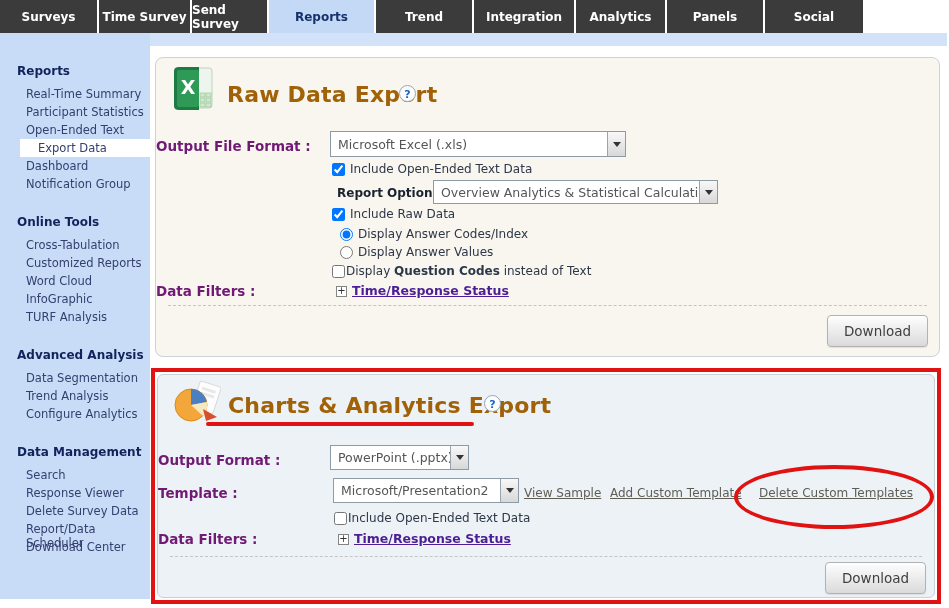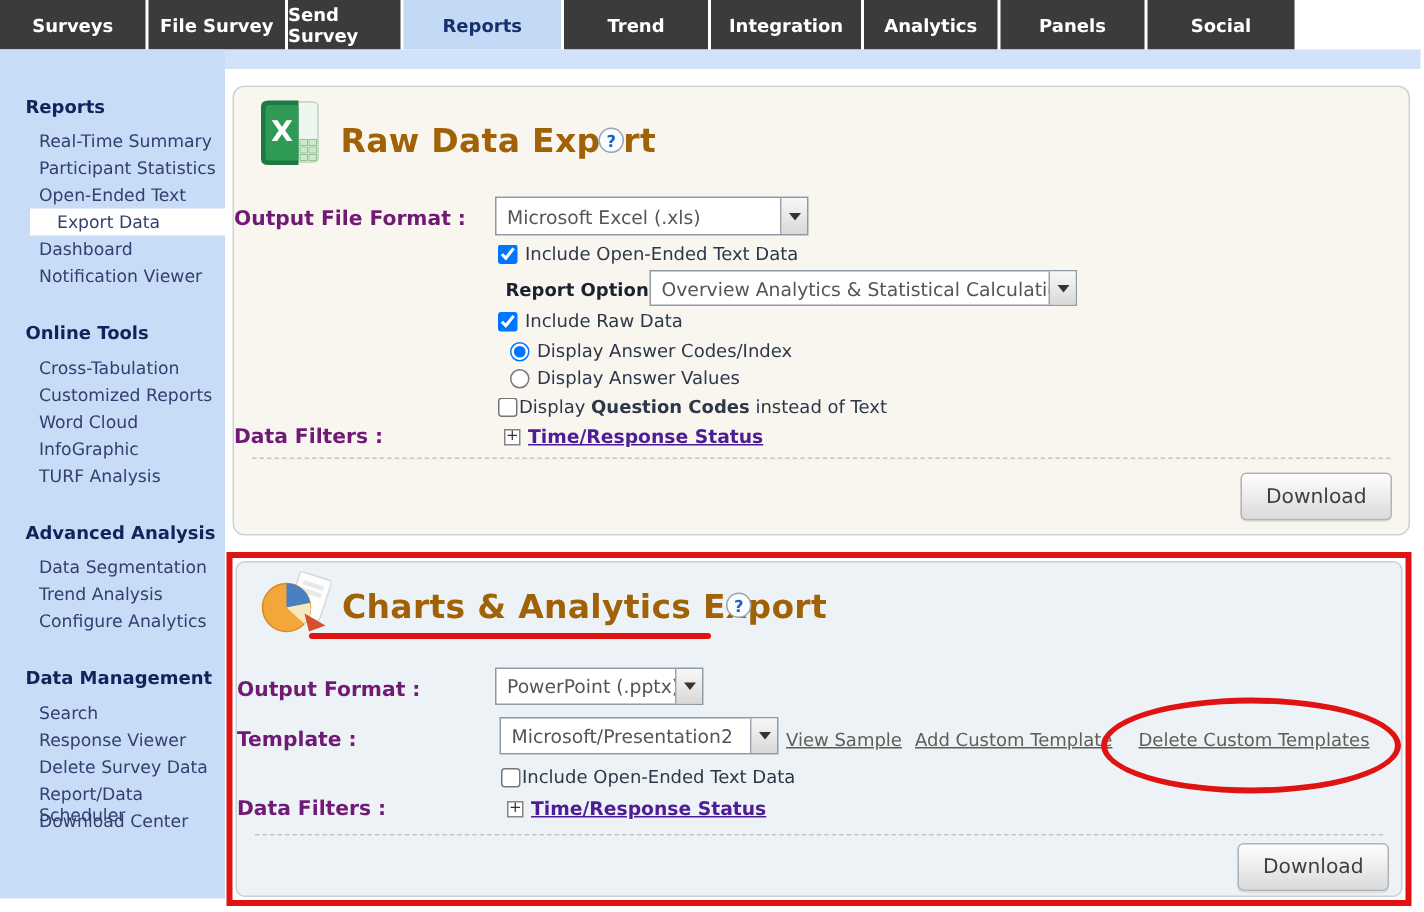--- a/index.html
+++ b/index.html
@@ -61,40 +61,40 @@
 
   .icon{position:absolute;}
 </style>
 </head>
 <body>
 
 <div class="stage">
 
   <div class="topnav">
     <div class="tab" style="width:97px">Surveys</div>
-    <div class="tab" style="width:91px">File Survey</div>
+    <div class="tab" style="width:91px">Time Survey</div>
     <div class="tab" style="width:75px">Send Survey</div>
     <div class="tab active" style="width:105px">Reports</div>
     <div class="tab" style="width:96px">Trend</div>
     <div class="tab" style="width:100px">Integration</div>
     <div class="tab" style="width:89px">Analytics</div>
     <div class="tab" style="width:96px">Panels</div>
     <div class="tab" style="width:98px">Social</div>
   </div>
   <div class="blueband"></div>
 
   <div class="sidebar">
     <div class="side-sec">
       <div class="side-title">Reports</div>
       <div class="side-item">Real-Time Summary</div>
       <div class="side-item">Participant Statistics</div>
       <div class="side-item">Open-Ended Text</div>
       <div class="side-item selected">Export Data</div>
       <div class="side-item">Dashboard</div>
-      <div class="side-item">Notification Viewer</div>
+      <div class="side-item">Notification Group</div>
     </div>
     <div class="side-sec">
       <div class="side-title">Online Tools</div>
       <div class="side-item">Cross-Tabulation</div>
       <div class="side-item">Customized Reports</div>
       <div class="side-item">Word Cloud</div>
       <div class="side-item">InfoGraphic</div>
       <div class="side-item">TURF Analysis</div>
     </div>
     <div class="side-sec">
@@ -125,21 +125,21 @@
         <rect x="31" y="33" width="5" height="4"></rect>
           <rect x="37" y="33" width="5" height="4"></rect>
         <rect x="31" y="38" width="5" height="4"></rect>
           <rect x="37" y="38" width="5" height="4"></rect>
       </g>
     </svg>
     <div class="ptitle" style="left:71px;top:24px">Raw Data Export</div>
     <div class="help" style="left:243px;top:27px">?</div>
 
     <div class="biglabel" style="left:0;top:80px;width:168px">Output File Format :</div>
-    <div class="dd" style="left:174px;top:73px;width:209px">
+    <div class="dd" style="left:174px;top:73px;width:296px">
       <span class="val">Microsoft Excel (.xls)</span>
       <span class="btn"></span>
     </div>
 
     <label class="ckrow" style="left:176px;top:104px">
       <input type="checkbox" checked="checked" style="">
       <span>Include Open-Ended Text Data</span>
     </label>
 
     <div class="smalllabel" style="left:181px;top:128px">Report Options:</div>

